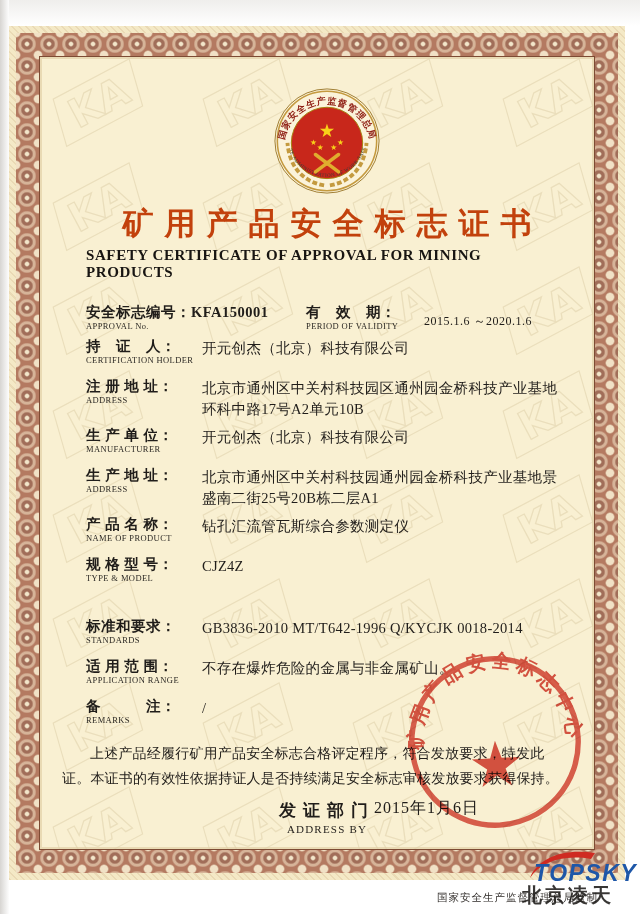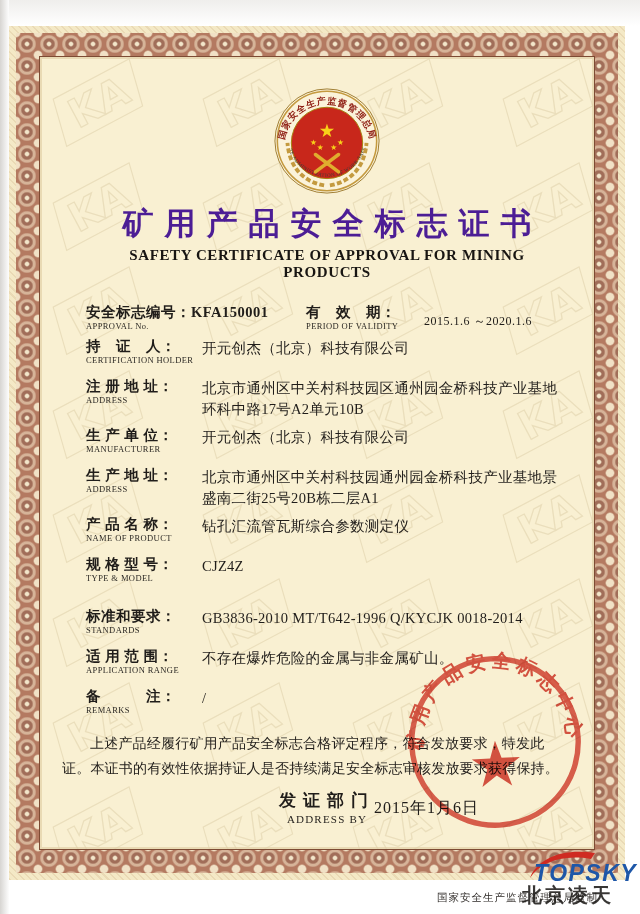--- a/index.html
+++ b/index.html
@@ -28,38 +28,38 @@
       radial-gradient(circle at 22px 22px, rgba(247,236,208,.9) 3.5px, rgba(0,0,0,0) 5px);
     background-size:22px 22px;}
   .inner{height:100%;box-sizing:border-box;background:#f9f0d2;border:1.5px solid #7d4b33;
     box-shadow:inset 0 0 0 2px #e9dab4;position:relative;}
   .wm{position:absolute;left:0;top:0;width:100%;height:100%;opacity:.5;}
   .content{position:relative;z-index:1;height:100%;box-sizing:border-box;padding:0 26px 0 46px;}
 
   
   .emblem{display:block;margin:30px auto 0;width:118px;height:108px;}
   .title{margin:8px 0 0;padding-left:11px;text-align:center;font-size:31px;font-weight:bold;
-    letter-spacing:11px;color:#4c1d95;}
-  .subtitle{margin:2px 0 6px;text-align:center;font-size:15px;font-weight:bold;letter-spacing:.6px;color:#181512;}
+    letter-spacing:11px;color:#c2410c;}
+  .subtitle{margin:2px 0 6px;text-align:left;font-size:15px;font-weight:bold;letter-spacing:.6px;color:#181512;}
 
   
   .meta-row{display:flex;margin-top:22px;}
   .meta-approval{width:220px;flex-shrink:0;}
   .lab-cn{font-size:14.5px;font-weight:bold;letter-spacing:.5px;white-space:nowrap;}
   .lab-en{font-size:8.5px;letter-spacing:.4px;margin-top:-1px;color:#2b2824;}
   .meta-validity{display:flex;align-items:center;}
   .meta-validity .vlab{width:118px;flex-shrink:0;}
   .meta-validity .vval{font-size:12px;padding-top:9px;white-space:nowrap;letter-spacing:.5px;}
   .mono-val{font-size:14.5px;letter-spacing:.5px;}
 
   
   .field-row{display:flex;margin-top:6px;min-height:34px;}
   .flab{width:116px;flex-shrink:0;}
   .fval{flex:1;font-size:14.5px;line-height:1.45;padding-top:1px;letter-spacing:.3px;}
-  .row-gap{margin-top:18px;}
+  .row-gap{margin-top:28px;}
 
   
   .statement{margin:10px -4px 0 -24px;font-size:14px;line-height:1.8;text-indent:2em;letter-spacing:.2px;}
   .issued{margin-top:8px;text-align:center;}
   .issued-cn{font-size:17px;font-weight:bold;letter-spacing:7px;}
   .issued-en{font-size:11px;letter-spacing:1.2px;margin-top:1px;}
   .date{position:absolute;left:334px;top:741px;font-size:16px;letter-spacing:1px;z-index:2;}
   .seal{position:absolute;left:362px;top:592px;width:186px;height:186px;z-index:3;
     mix-blend-mode:multiply;opacity:.92;transform:rotate(-3deg);}
 

